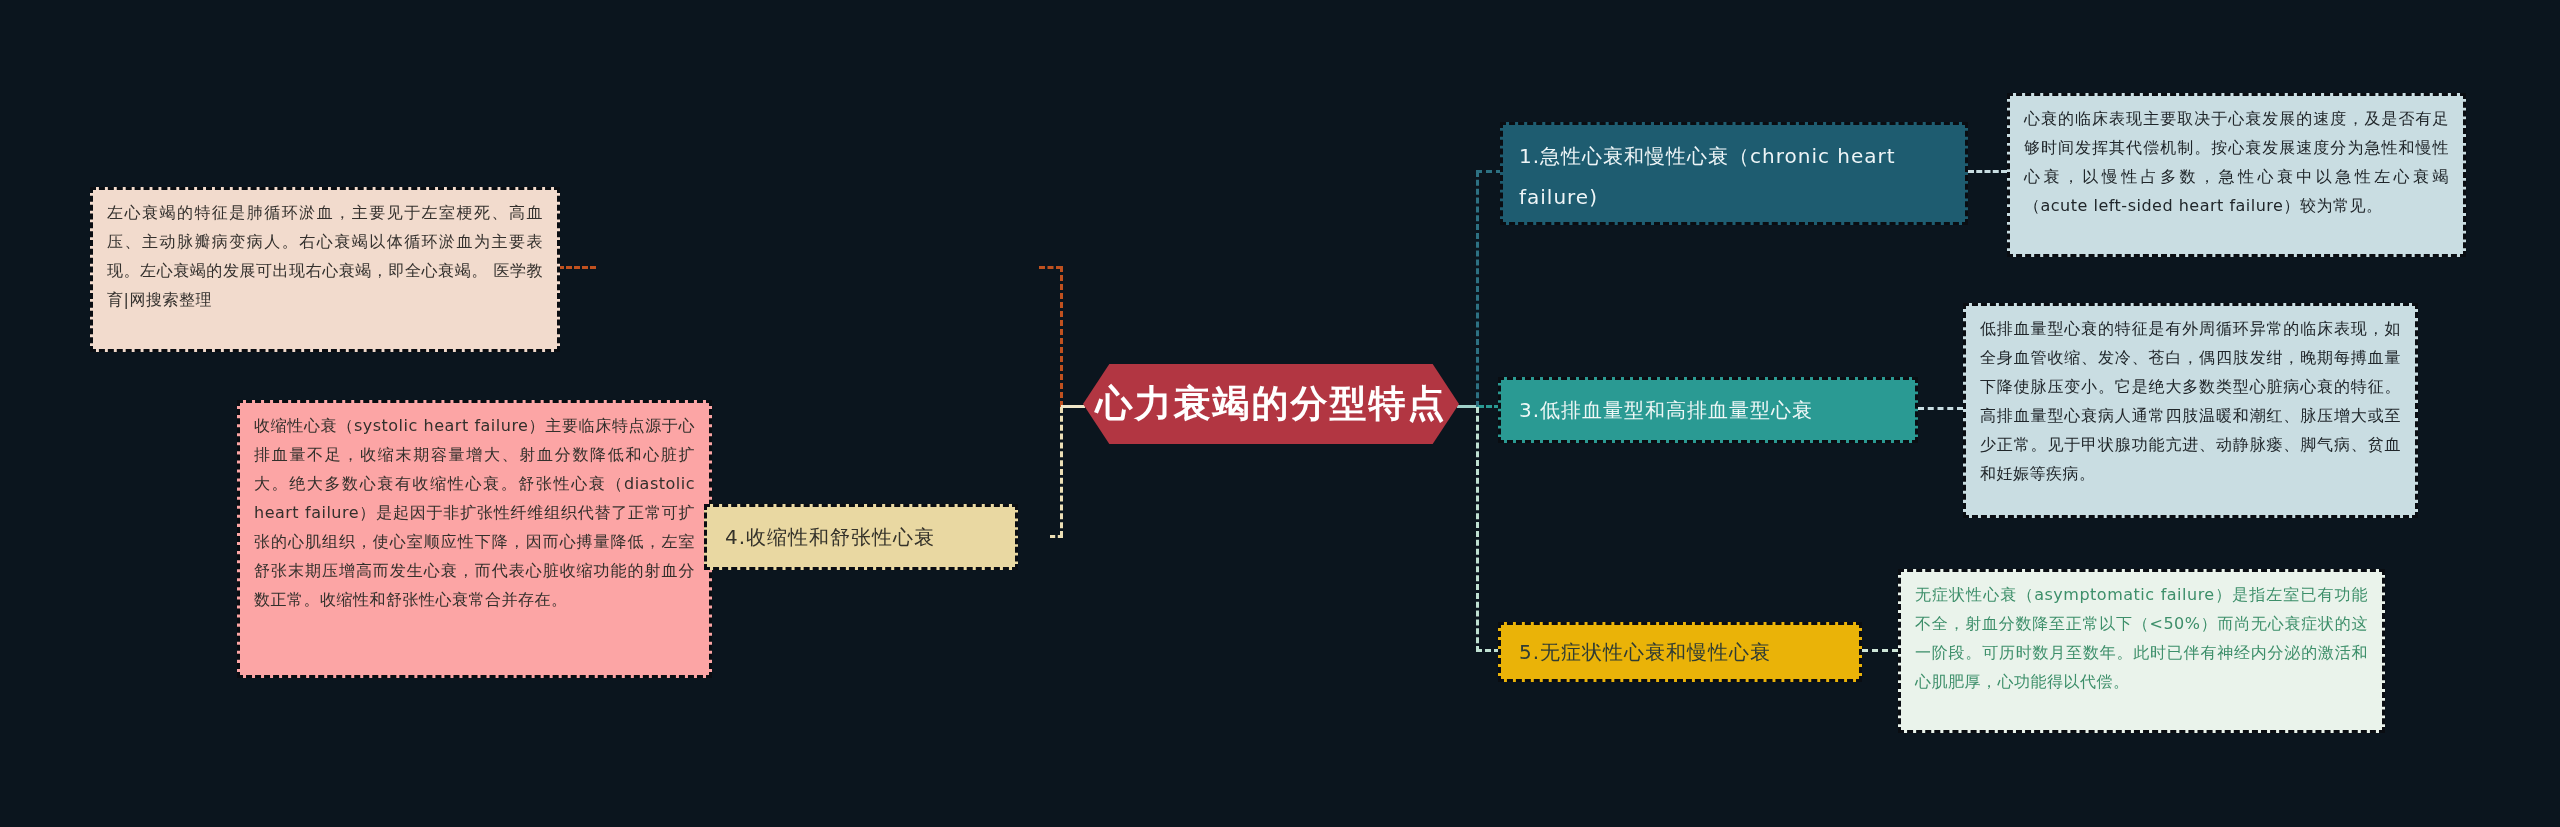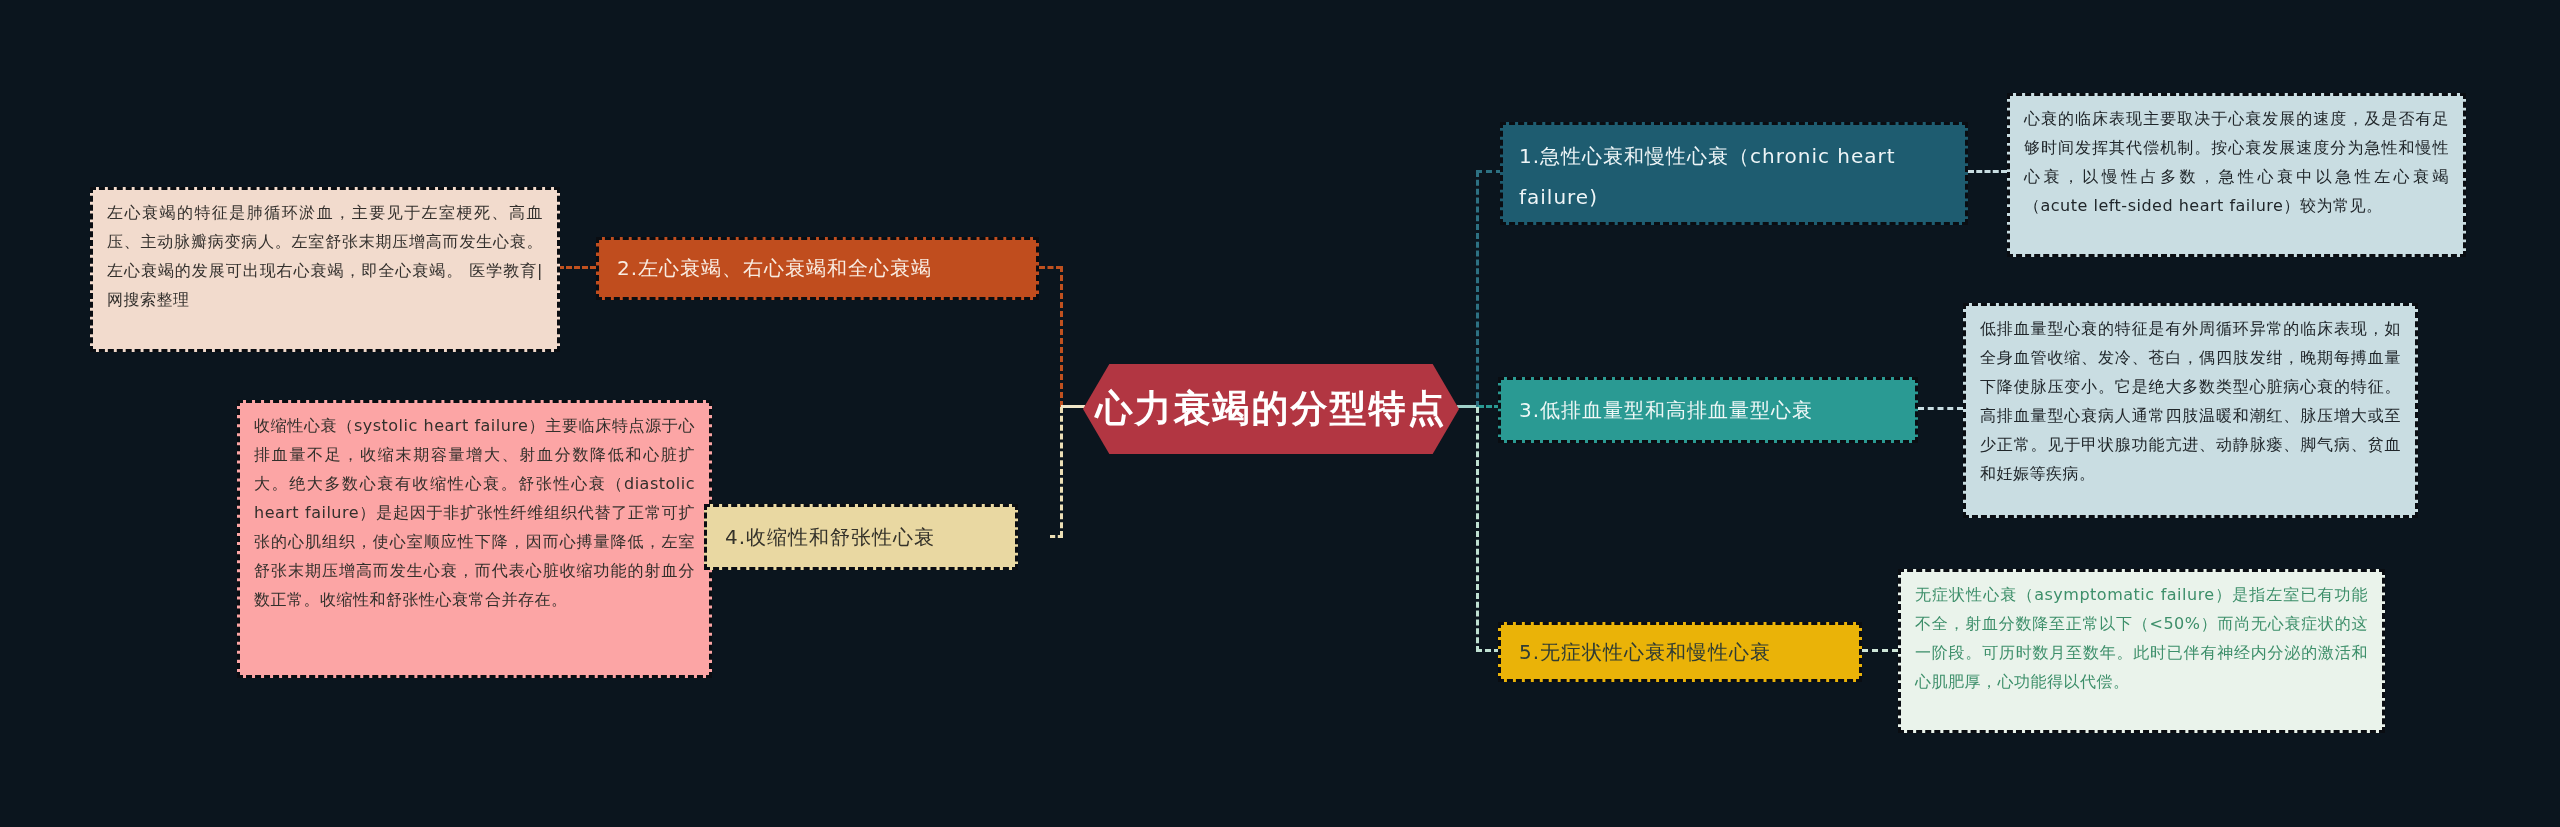--- a/index.html
+++ b/index.html
@@ -4,21 +4,21 @@
 <style>
   html,body{margin:0;padding:0;background:#0b151e;}
   #canvas{
     position:relative;width:2560px;height:827px;overflow:hidden;
     font-family:"DejaVu Sans","Liberation Sans",sans-serif;
   }
   .box{position:absolute;box-sizing:border-box;border:3px dashed #0a0d12;}
   .label-box{display:flex;align-items:center;padding:0 18px;font-size:20px;letter-spacing:1px;}
   .detail-box{padding:8px 14px;font-size:16px;line-height:29px;letter-spacing:0.5px;text-align:justify;}
   #central{
-    position:absolute;left:1083px;top:364px;width:376px;height:90px;
+    position:absolute;left:1083px;top:364px;width:376px;height:80px;
     clip-path:polygon(0% 50%,7% 0%,93% 0%,100% 50%,93% 100%,7% 100%);
     display:flex;align-items:center;justify-content:center;
     font-size:37px;font-weight:bold;letter-spacing:2px;font-family:Liberation Mono, monospace;
   }
   .hline{position:absolute;height:0;border-top:3px dashed;}
   .vline{position:absolute;width:0;border-left:3px dashed;}
   .stub{position:absolute;height:0;border-top:3px solid;}
   .b1l{display:block;align-items:flex-start;padding:11px 16px;line-height:41px;}
 </style>
 </head>
@@ -46,24 +46,21 @@
 
   <div class="vline" style="left: 1476px; top: 407px; height: 245px; border-color: rgb(191, 224, 210);"></div>
   <div class="hline" style="left: 1476px; top: 649px; width: 24px; border-color: rgb(191, 224, 210);"></div>
   <div class="hline" style="left: 1862px; top: 649px; width: 36px; border-color: rgb(207, 230, 216);"></div>
 
   <div id="central" style="background-color: rgb(178, 54, 66); color: rgb(255, 255, 255);">
     <span>心力衰竭的分型特点</span>
   </div>
 
   <div class="box detail-box" style="left: 90px; top: 187px; width: 470px; height: 165px; background-color: rgb(242, 219, 205); color: rgb(51, 48, 45);">
-    <span>左心衰竭的特征是肺循环淤血，主要见于左室梗死、高血压、主动脉瓣病变病人。左室舒张末期压增高而发生心衰。左心衰竭的发展可出现右心衰竭，即全心衰竭。 医学教育|网搜索整理</span>
-  </div>
-  <div class="box label-box" style="left: 596px; top: 237px; width: 443px; height: 63px; background-color: rgb(192, 77, 30); color: rgb(248, 236, 226);">
-    <span>2.左心衰竭、右心衰竭和全心衰竭</span>
+    <span>左心衰竭的特征是肺循环淤血，主要见于左室梗死、高血压、主动脉瓣病变病人。右心衰竭以体循环淤血为主要表现。左心衰竭的发展可出现右心衰竭，即全心衰竭。 医学教育|网搜索整理</span>
   </div>
 
   <div class="box detail-box" style="left: 237px; top: 400px; width: 475px; height: 278px; background-color: #fca5a5; color: rgb(51, 48, 44);">
     <span>收缩性心衰（systolic heart failure）主要临床特点源于心排血量不足，收缩末期容量增大、射血分数降低和心脏扩大。绝大多数心衰有收缩性心衰。舒张性心衰（diastolic heart failure）是起因于非扩张性纤维组织代替了正常可扩张的心肌组织，使心室顺应性下降，因而心搏量降低，左室舒张末期压增高而发生心衰，而代表心脏收缩功能的射血分数正常。收缩性和舒张性心衰常合并存在。</span>
   </div>
   <div class="box label-box" style="left: 704px; top: 504px; width: 314px; height: 66px; background-color: rgb(233, 216, 162); color: rgb(52, 50, 42);">
     <span>4.收缩性和舒张性心衰</span>
   </div>
 
   <div class="box label-box b1l" style="left: 1500px; top: 122px; width: 468px; height: 103px; background-color: rgb(30, 92, 112); color: rgb(238, 245, 247);">

